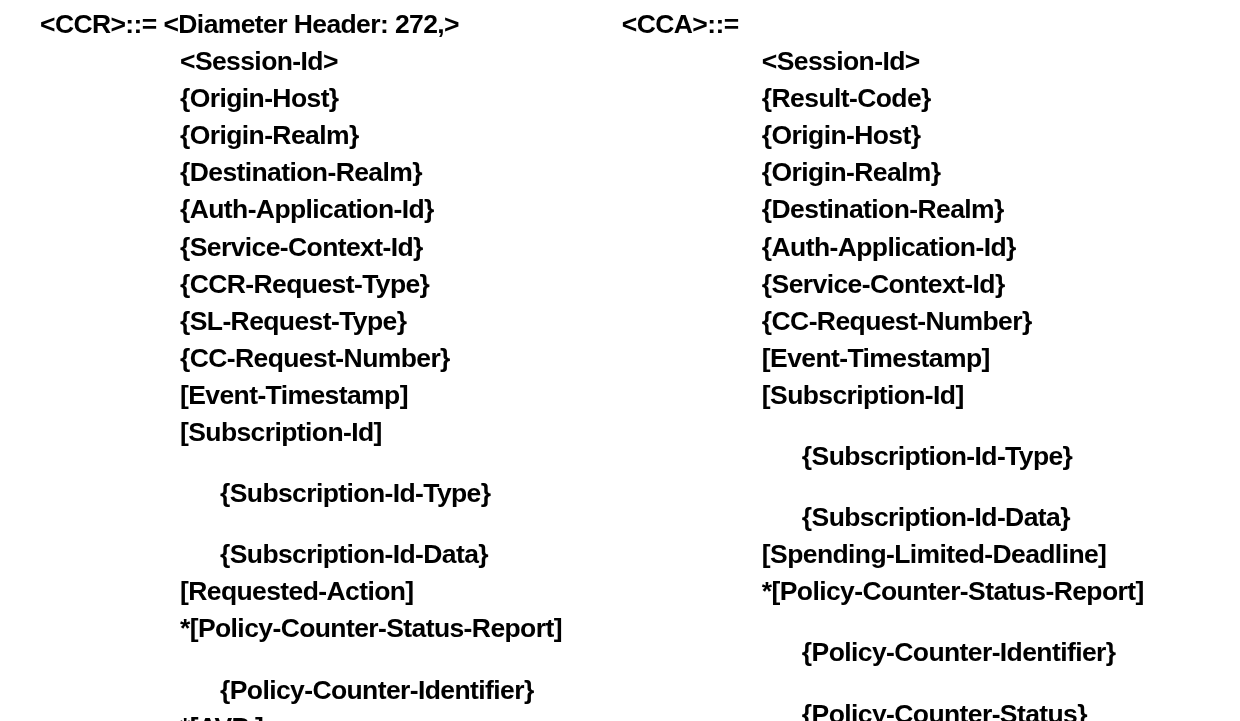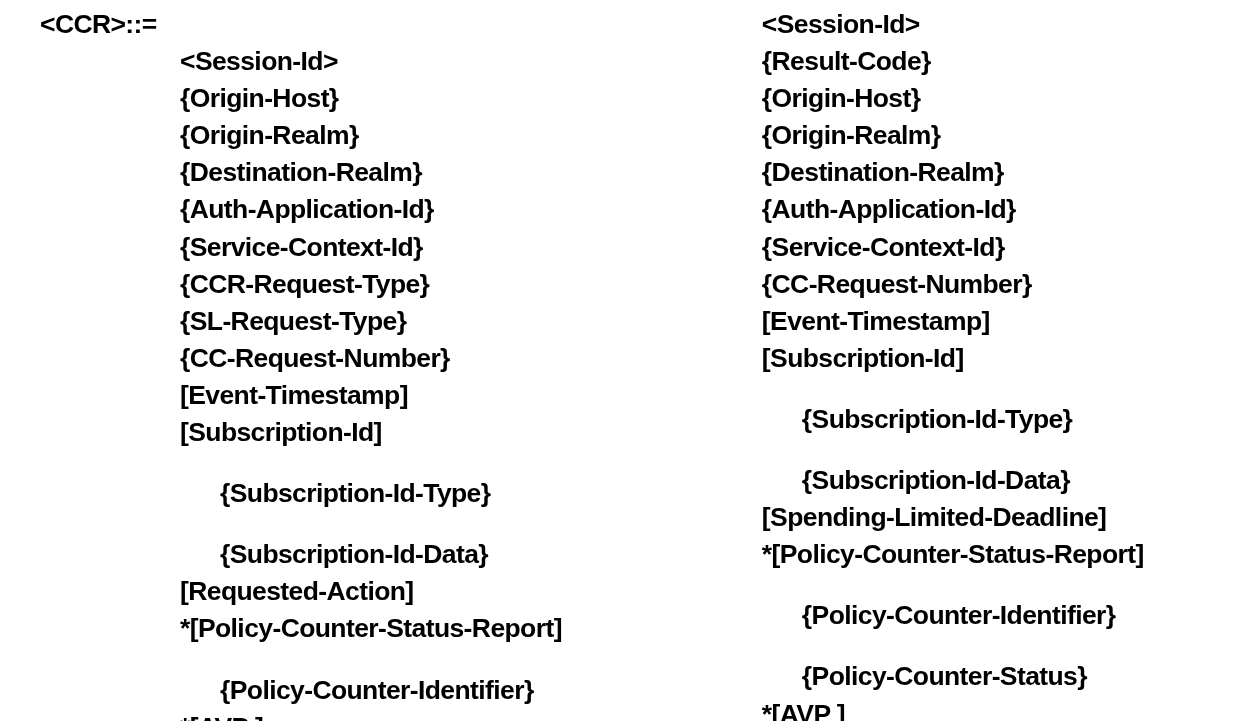--- a/index.html
+++ b/index.html
@@ -39,20 +39,21 @@
     .indent-2 { padding-left: 180px; margin-top: 24px; }
   </style>
 </head>
 <body>
 
 <div class="container">
 
   <div class="column">
     <div class="row header-row indent-0">
       <span>&lt;CCR&gt;::= </span>
+      <span>&lt;Diameter Header: 272,&gt;</span>
     </div>
     <div class="row indent-1">&lt;Session-Id&gt;</div>
     <div class="row indent-1">{Origin-Host}</div>
     <div class="row indent-1">{Origin-Realm}</div>
     <div class="row indent-1">{Destination-Realm}</div>
     <div class="row indent-1">{Auth-Application-Id}</div>
     <div class="row indent-1">{Service-Context-Id}</div>
     <div class="row indent-1">{CCR-Request-Type}</div>
     <div class="row indent-1">{SL-Request-Type}</div>
     <div class="row indent-1">{CC-Request-Number}</div>
@@ -61,20 +62,21 @@
     <div class="row indent-2">{Subscription-Id-Type}</div>
     <div class="row indent-2">{Subscription-Id-Data}</div>
     <div class="row indent-1">[Requested-Action]</div>
     <div class="row indent-1">*[Policy-Counter-Status-Report]</div>
     <div class="row indent-2">{Policy-Counter-Identifier}</div>
     <div class="row indent-1">*[AVP ]</div>
   </div>
 
   <div class="column">
     <div class="row header-row indent-0">
+      <span>&lt;CCA&gt;::= </span>
     </div>
     <div class="row indent-1">&lt;Session-Id&gt;</div>
     <div class="row indent-1">{Result-Code}</div>
     <div class="row indent-1">{Origin-Host}</div>
     <div class="row indent-1">{Origin-Realm}</div>
     <div class="row indent-1">{Destination-Realm}</div>
     <div class="row indent-1">{Auth-Application-Id}</div>
     <div class="row indent-1">{Service-Context-Id}</div>
     <div class="row indent-1">{CC-Request-Number}</div>
     <div class="row indent-1">[Event-Timestamp]</div>

